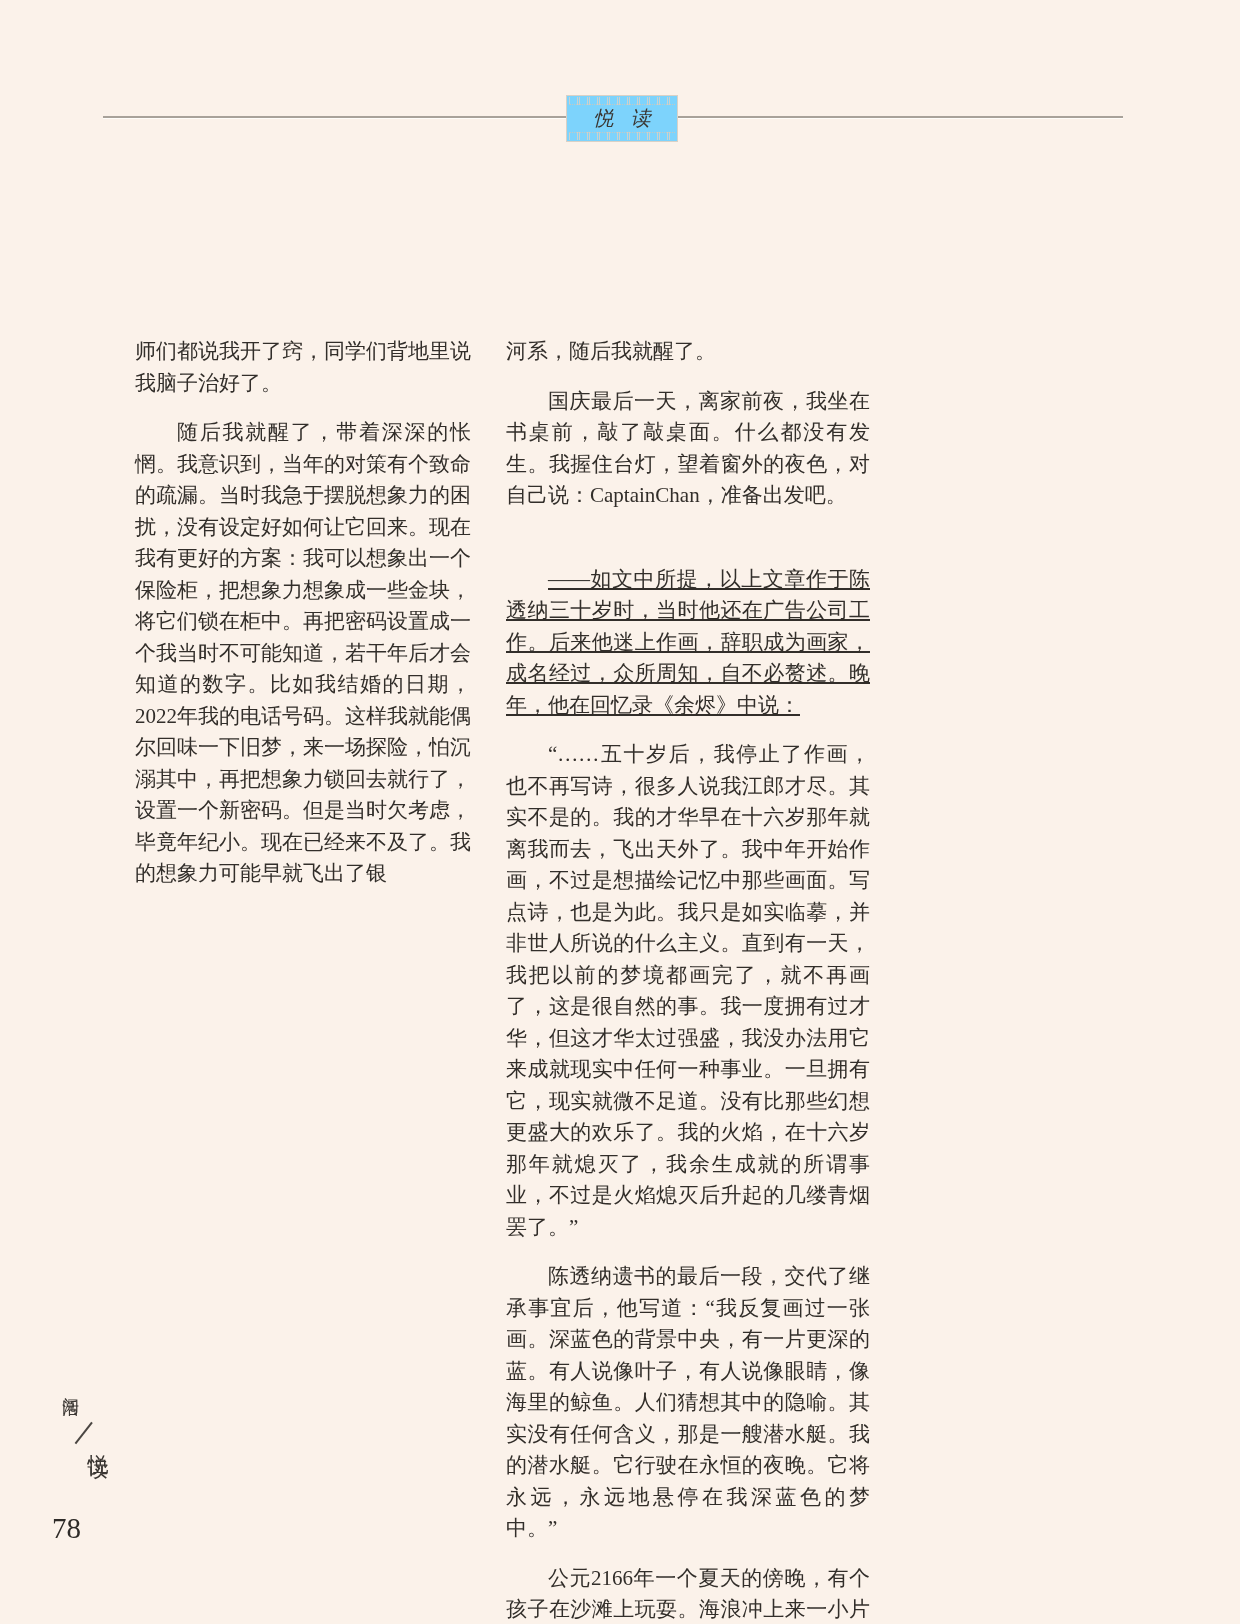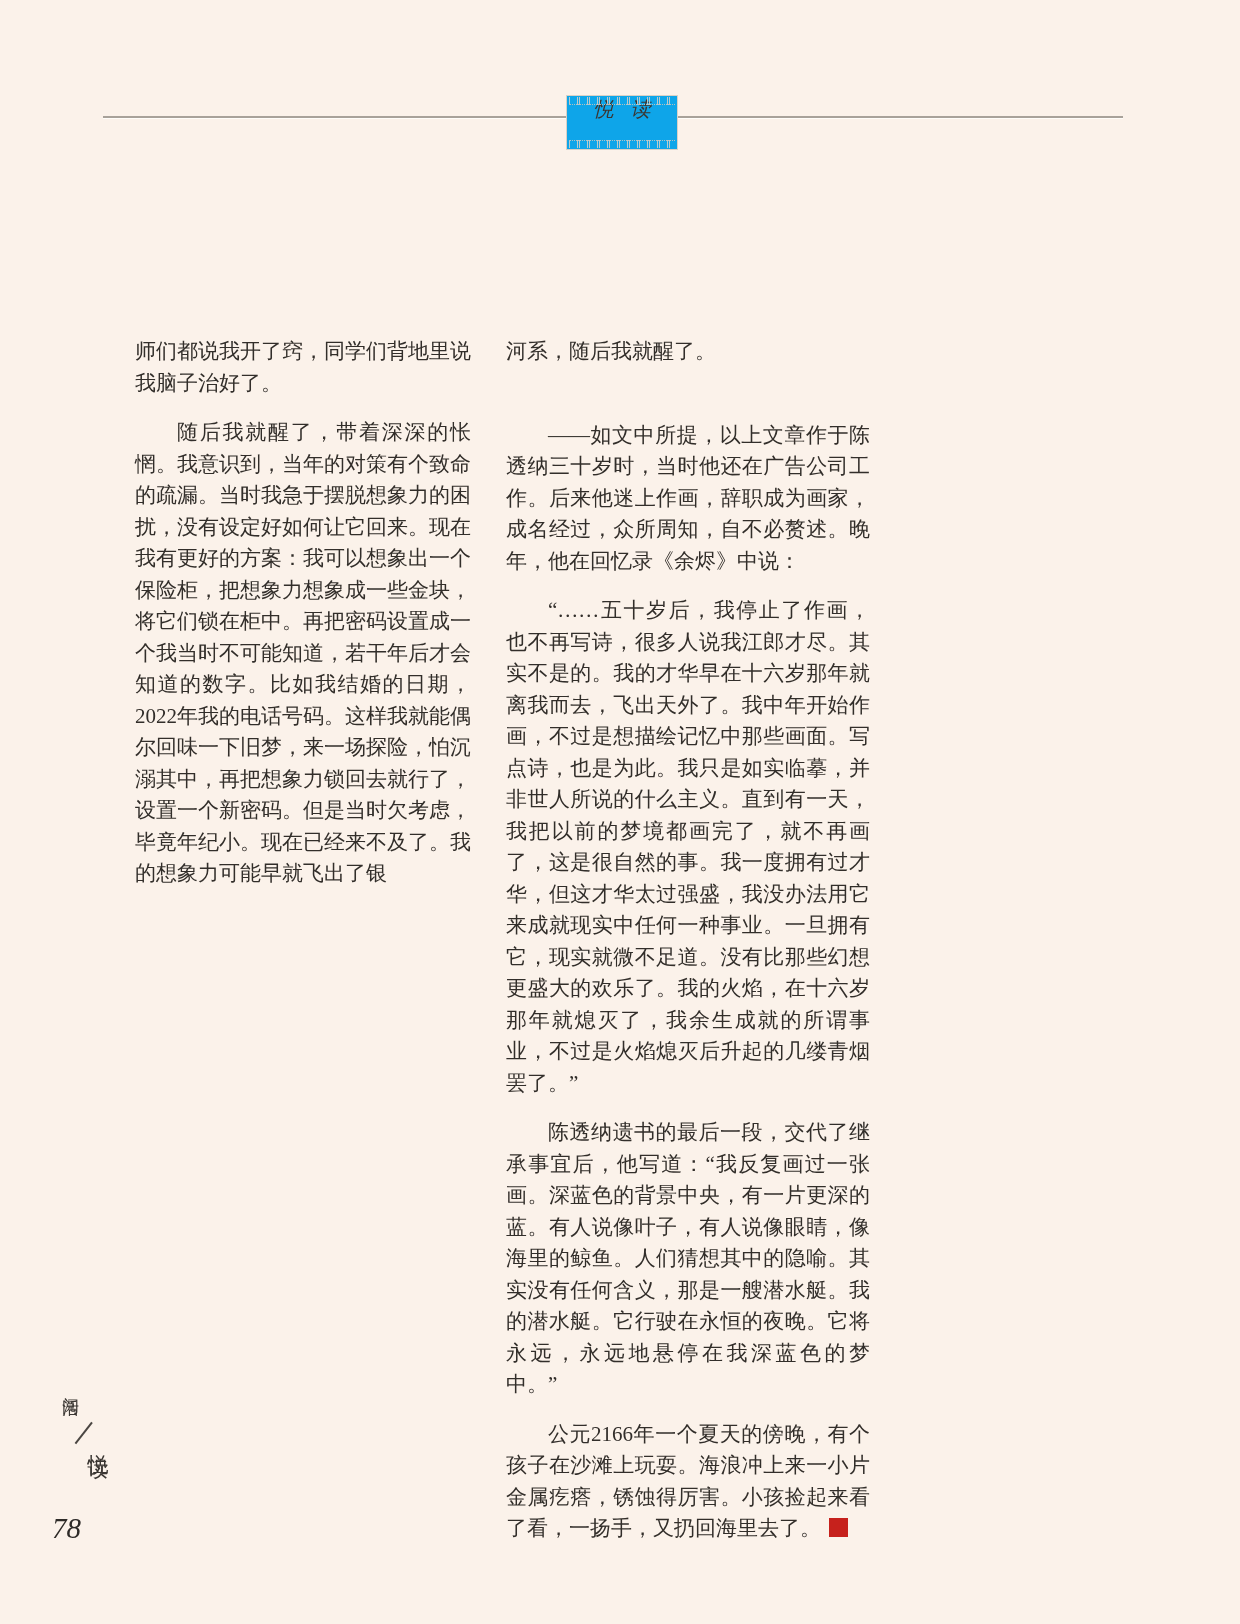--- a/index.html
+++ b/index.html
@@ -17,25 +17,25 @@
   .header-rule {
     position: absolute;
     left: 103px; top: 116px;
     width: 1020px; height: 2px;
     background: #a8a29a;
     border-bottom: 1px solid #fffdf9;
   }
   .stamp {
     position: absolute;
     left: 566px; top: 95px;
-    width: 112px; height: 55px;
-    background: #0ea5e9;
+    width: 112px; height: 47px;
+    background: #7dd3fc;
     border: 1px solid #d9d1c6;
     box-sizing: border-box;
-    display: flex; align-items: flex-start; justify-content: center;
+    display: flex; align-items: center; justify-content: center;
     z-index: 2;
   }
   .stamp .perf-top, .stamp .perf-bottom {
     position: absolute; left: 2px; right: 2px; height: 7px;
     background: repeating-linear-gradient(90deg,
       #d9d1c6 0 1px, transparent 1px 4px,
       transparent 4px 8px, #d9d1c6 8px 9px, transparent 9px 10px);
     opacity: .85;
   }
   .stamp .perf-top { top: 1px; border-bottom: 1px dotted #cfc7bb; }
@@ -56,21 +56,21 @@
     line-height: 31.5px;
     text-align: justify;
     text-justify: inter-ideograph;
     color: #322e2a;
   }
   .column-left  { left: 135px; width: 336px; }
   .column-right { left: 506px; width: 364px; }
   .column p { margin: 18px 0 12px 0; }
   .para { text-indent: 2em; }
   .cont { text-indent: 0; }
-  .section-gap { margin-top: 52px !important; }
+  .section-gap { margin-top: 52px !important; text-decoration: underline; }
 
   .end-mark {
     display: inline-block;
     width: 19px; height: 19px;
     background: #c6211c;
     margin-left: 8px;
     vertical-align: -2px;
   }
 
   
@@ -93,21 +93,20 @@
     writing-mode: vertical-rl;
     font-size: 21px; letter-spacing: 3px;
     color: #3a3632;
     font-family: "Liberation Sans", "DejaVu Sans", sans-serif;
   }
   .page-number {
     left: 52px; top: 1512px;
     font-size: 29px;
     color: #2e2b28;
     font-family: "Liberation Serif", "DejaVu Serif", serif;
-    font-style: italic;
   }
 </style>
 </head>
 <body>
 
 <div class="page">
 
   <div class="header-rule"></div>
   <div class="stamp">
     <div class="perf-top"></div>
@@ -115,20 +114,21 @@
     <span class="stamp-title">悦 读</span>
   </div>
 
   <div class="column column-left">
     <p class="cont">师们都说我开了窍，同学们背地里说我脑子治好了。</p>
     <p class="para">随后我就醒了，带着深深的怅惘。我意识到，当年的对策有个致命的疏漏。当时我急于摆脱想象力的困扰，没有设定好如何让它回来。现在我有更好的方案：我可以想象出一个保险柜，把想象力想象成一些金块，将它们锁在柜中。再把密码设置成一个我当时不可能知道，若干年后才会知道的数字。比如我结婚的日期，2022年我的电话号码。这样我就能偶尔回味一下旧梦，来一场探险，怕沉溺其中，再把想象力锁回去就行了，设置一个新密码。但是当时欠考虑，毕竟年纪小。现在已经来不及了。我的想象力可能早就飞出了银</p>
   </div>
 
   <div class="column column-right">
     <p class="cont">河系，随后我就醒了。</p>
+    <p class="para">国庆最后一天，离家前夜，我坐在书桌前，敲了敲桌面。什么都没有发生。我握住台灯，望着窗外的夜色，对自己说：CaptainChan，准备出发吧。</p>
     <p class="para section-gap">——如文中所提，以上文章作于陈透纳三十岁时，当时他还在广告公司工作。后来他迷上作画，辞职成为画家，成名经过，众所周知，自不必赘述。晚年，他在回忆录《余烬》中说：</p>
     <p class="para">“……五十岁后，我停止了作画，也不再写诗，很多人说我江郎才尽。其实不是的。我的才华早在十六岁那年就离我而去，飞出天外了。我中年开始作画，不过是想描绘记忆中那些画面。写点诗，也是为此。我只是如实临摹，并非世人所说的什么主义。直到有一天，我把以前的梦境都画完了，就不再画了，这是很自然的事。我一度拥有过才华，但这才华太过强盛，我没办法用它来成就现实中任何一种事业。一旦拥有它，现实就微不足道。没有比那些幻想更盛大的欢乐了。我的火焰，在十六岁那年就熄灭了，我余生成就的所谓事业，不过是火焰熄灭后升起的几缕青烟罢了。”</p>
     <p class="para">陈透纳遗书的最后一段，交代了继承事宜后，他写道：“我反复画过一张画。深蓝色的背景中央，有一片更深的蓝。有人说像叶子，有人说像眼睛，像海里的鲸鱼。人们猜想其中的隐喻。其实没有任何含义，那是一艘潜水艇。我的潜水艇。它行驶在永恒的夜晚。它将永远，永远地悬停在我深蓝色的梦中。”</p>
     <p class="para"><span>公元2166年一个夏天的傍晚，有个孩子在沙滩上玩耍。海浪冲上来一小片金属疙瘩，锈蚀得厉害。小孩捡起来看了看，一扬手，又扔回海里去了。</span><span class="end-mark"></span></p>
   </div>
 
   <span class="folio vert-small">阅活</span>
   <div class="folio folio-slash"></div>
   <span class="folio vert-large">悦读</span>
   <span class="folio page-number">78</span>

